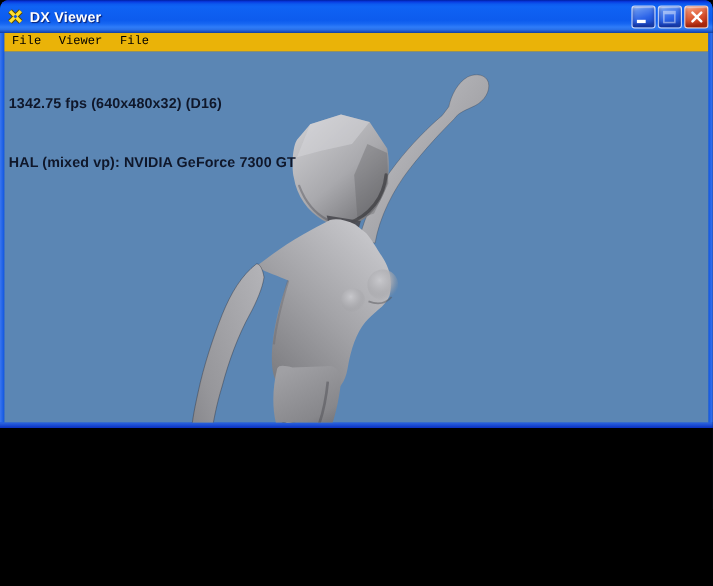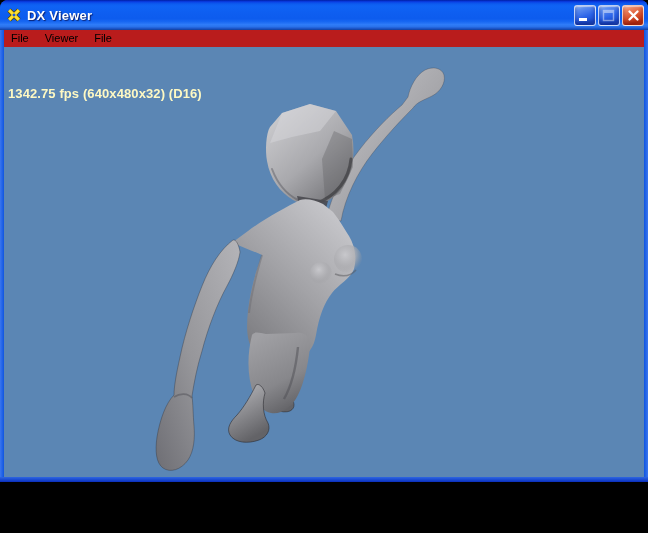--- a/index.html
+++ b/index.html
@@ -1,20 +1,20 @@
 <!DOCTYPE html>
 <html><head>
 <meta charset="utf-8">
 <style>
   * { margin:0; padding:0; box-sizing:border-box; }
   html,body { width:648px; height:533px; overflow:hidden; background:#000; }
   body { font-family:"Liberation Sans", sans-serif; }
 
   .window {
-    width:648px; height:482px;
+    width:648px; height:389px;
     display:flex; flex-direction:column;
     border-radius:8px 8px 0 0;
     background:#0b51dd;
   }
 
   
   .titlebar {
     height:30px; flex:0 0 30px;
     display:flex; align-items:center;
     padding-left:6px;
@@ -46,38 +46,38 @@
   .wbtn svg { display:block; }
 
   
   .body-row { flex:1; display:flex; min-height:0; }
   .side-border { flex:0 0 4px; }
   .side-border.left  { background:linear-gradient(to right, #3a76ef, #0f55e0); }
   .side-border.right { background:linear-gradient(to left, #3a76ef, #0f55e0); }
   .main { flex:1; display:flex; flex-direction:column; min-width:0; }
   .menubar {
     height:17px; flex:0 0 17px;
-    background:#b91c1c;
+    background:#eab308;
     display:flex; align-items:center;
-    font-size:11px; color:#000;
+    font-size:11px; color:#000;font-family:Liberation Mono, monospace;
   }
   .menu-item { padding:0 8px; line-height:17px; }
   .menu-item:first-child { padding-left:7px; }
 
   
   .viewport {
     position:relative; flex:1;
     background:#5b86b4;
     overflow:hidden;
   }
   .viewport svg.model { position:absolute; left:0; top:0; width:640px; height:481px; }
   .hud {
     position:absolute; left:4px; top:2px;
     font-size:13px; font-weight:bold; line-height:18px;
-    color:#fef9c3;
+    color:#0f172a;
     white-space:pre;
     letter-spacing:0.1px;
   }
 
   .bottom-border { flex:0 0 5px; background:linear-gradient(to bottom, #2f66e0 0%, #1747cf 60%, #0b2dbb 100%); }
 </style>
 </head>
 <body>
 
 <div class="window">
@@ -254,20 +254,21 @@
                    C 189 367, 189 356, 188 349
                    C 190 336, 193 320, 198 304
                    C 204 281, 213 257, 223 239
                    C 229 228, 235 214, 236 205
                    C 235 198, 232 192, 229 193 Z"></path>
           <path d="M 170 350 C 176 346, 184 346, 188 351" fill="none" stroke="#5a5a60" stroke-width="1.6" stroke-opacity="0.6"></path>
         </svg>
 
         <div class="hud">
           <div>1342.75 fps (640x480x32) (D16)</div>
+          <div>HAL (mixed vp): NVIDIA GeForce 7300 GT</div>
         </div>
       </div>
     </div>
 
     <div class="side-border right"></div>
   </div>
 
   <div class="bottom-border"></div>
 </div>
 

